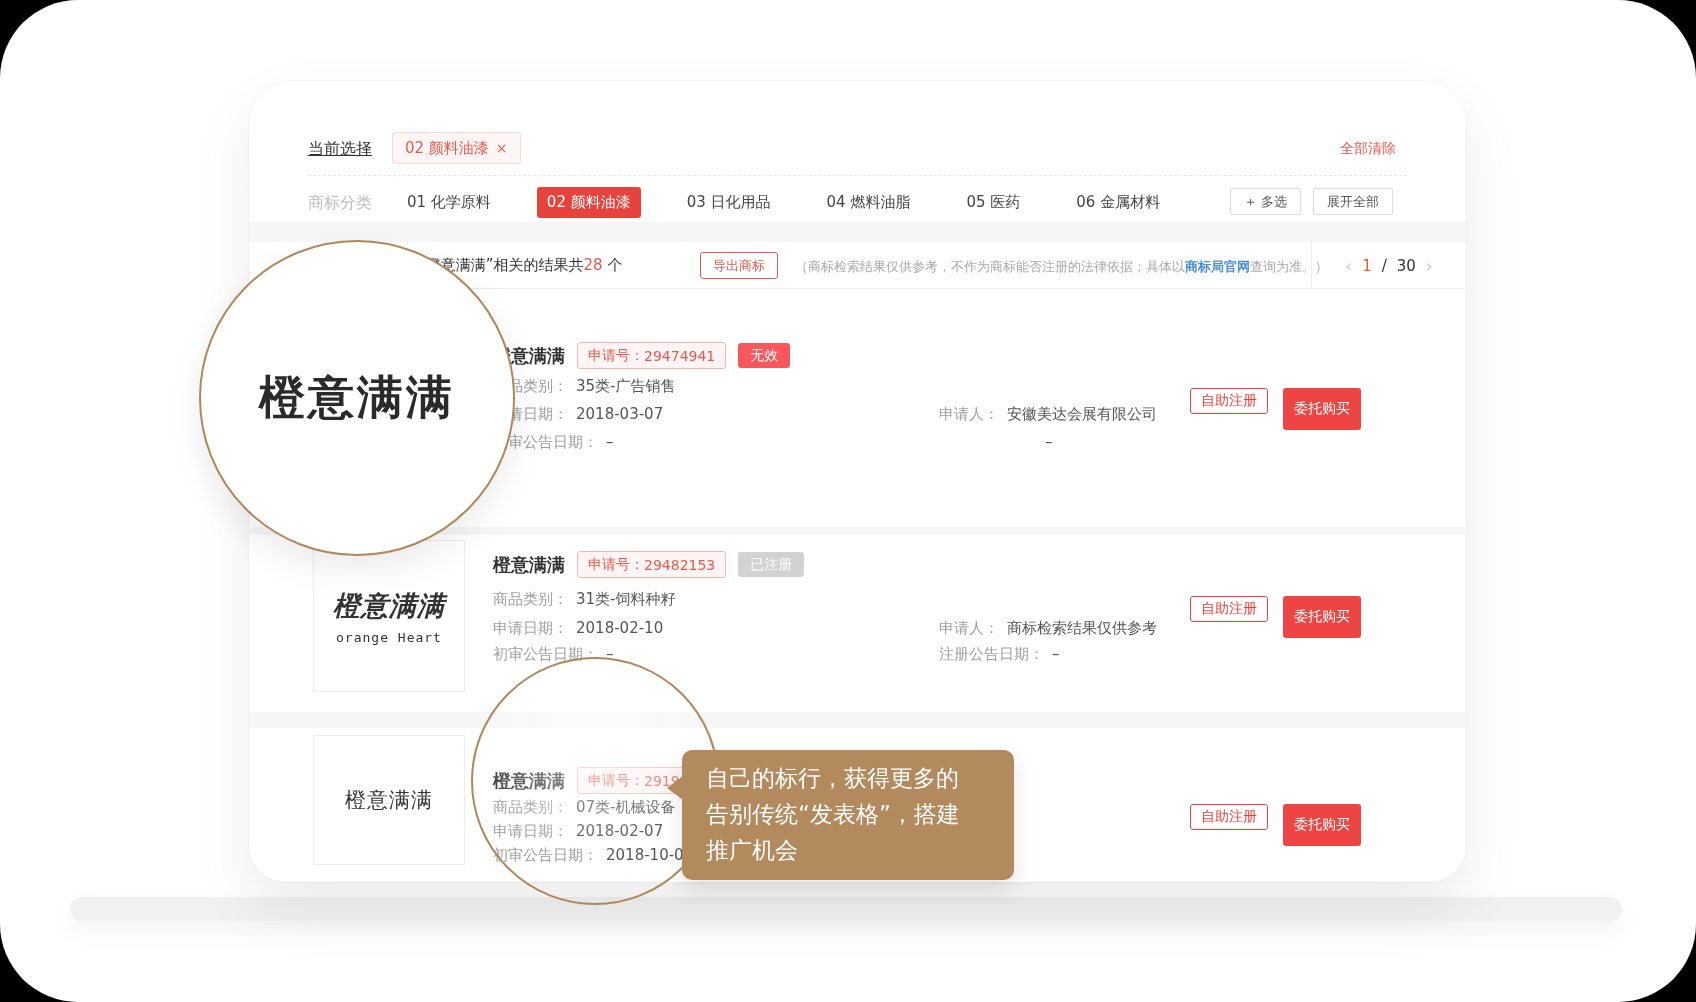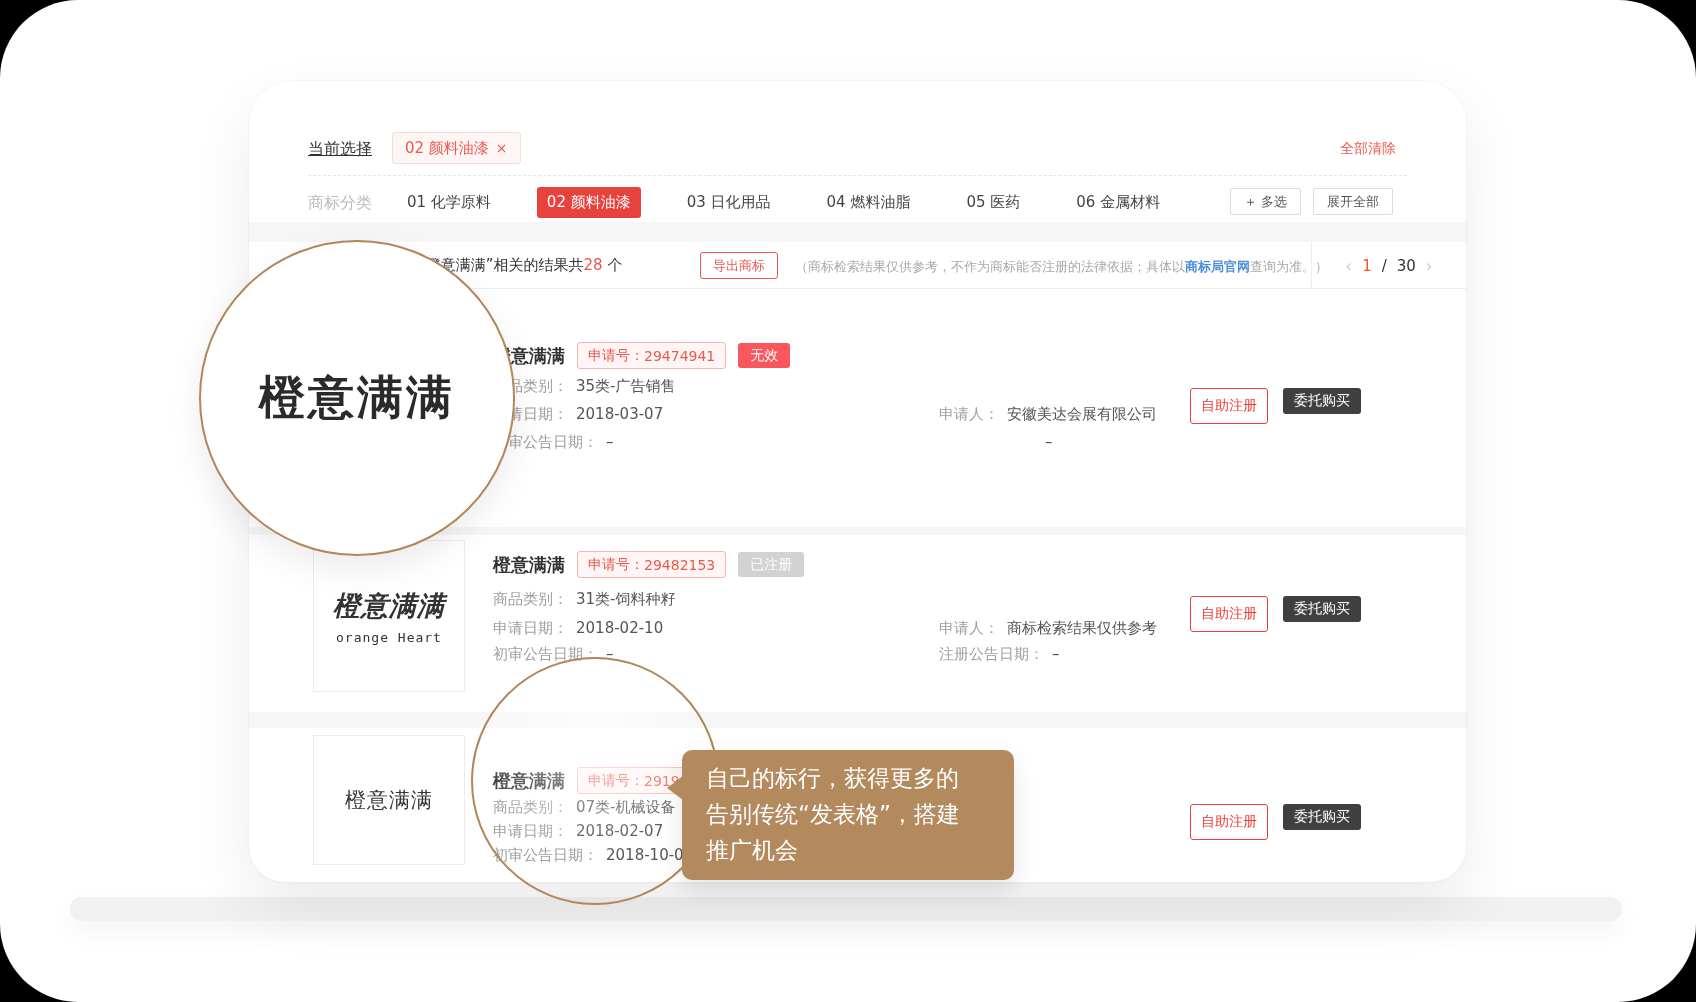--- a/index.html
+++ b/index.html
@@ -64,23 +64,23 @@
   .t-badge { height:25px; padding:0 12px; display:flex; align-items:center; border-radius:3px; font-size:14px; color:#fff; }
   .t-badge.invalid { background:#f9575e; }
   .t-badge.registered { background:#d2d2d2; }
   .f-line { position:absolute; left:244px; font-size:15px; white-space:nowrap; }
   .f-line .lb { color:#9e9e9e; margin-right:8px; }
   .f-line .vl { color:#555; }
   .f-right { position:absolute; left:446px; top:0; white-space:nowrap; }
   .f-right .lb { color:#9e9e9e; margin-right:8px; }
   .f-right .vl { color:#555; }
   .row-btns { position:absolute; left:941px; display:flex; gap:15px; }
-  .btn-outline { width:78px; height:36px; border:1px solid #e8423d; border-radius:3px; background:#fff;
+  .btn-outline { width:78px; height:26px; border:1px solid #e8423d; border-radius:3px; background:#fff;
                  color:#e8423d; font-size:14px; display:flex; align-items:center; justify-content:center; cursor:pointer; }
-  .btn-fill { width:78px; height:26px; border-radius:3px; background:#404040; color:#fff; font-size:14px;
+  .btn-fill { width:78px; height:42px; border-radius:3px; background:#ef4444; color:#fff; font-size:14px;
               display:flex; align-items:center; justify-content:center; cursor:pointer; }
 
   
   .circle1 { position:absolute; left:199px; top:240px; width:316px; height:316px; border-radius:50%;
              background:#fff; border:2px solid #b1875a; z-index:50;
              display:flex; align-items:center; justify-content:center; box-shadow:0 14px 34px rgba(0,0,0,.08); }
   .circle1 .big-mark { font-size:46px; font-weight:600; color:#2a2a2a; letter-spacing:3px; }
   .circle2 { position:absolute; left:471px; top:657px; width:248px; height:248px; border-radius:50%;
              border:2px solid #b1875a; z-index:40;
              background:radial-gradient(circle at 50% 26%, rgba(255,255,255,.75), rgba(255,255,255,0) 62%); }

